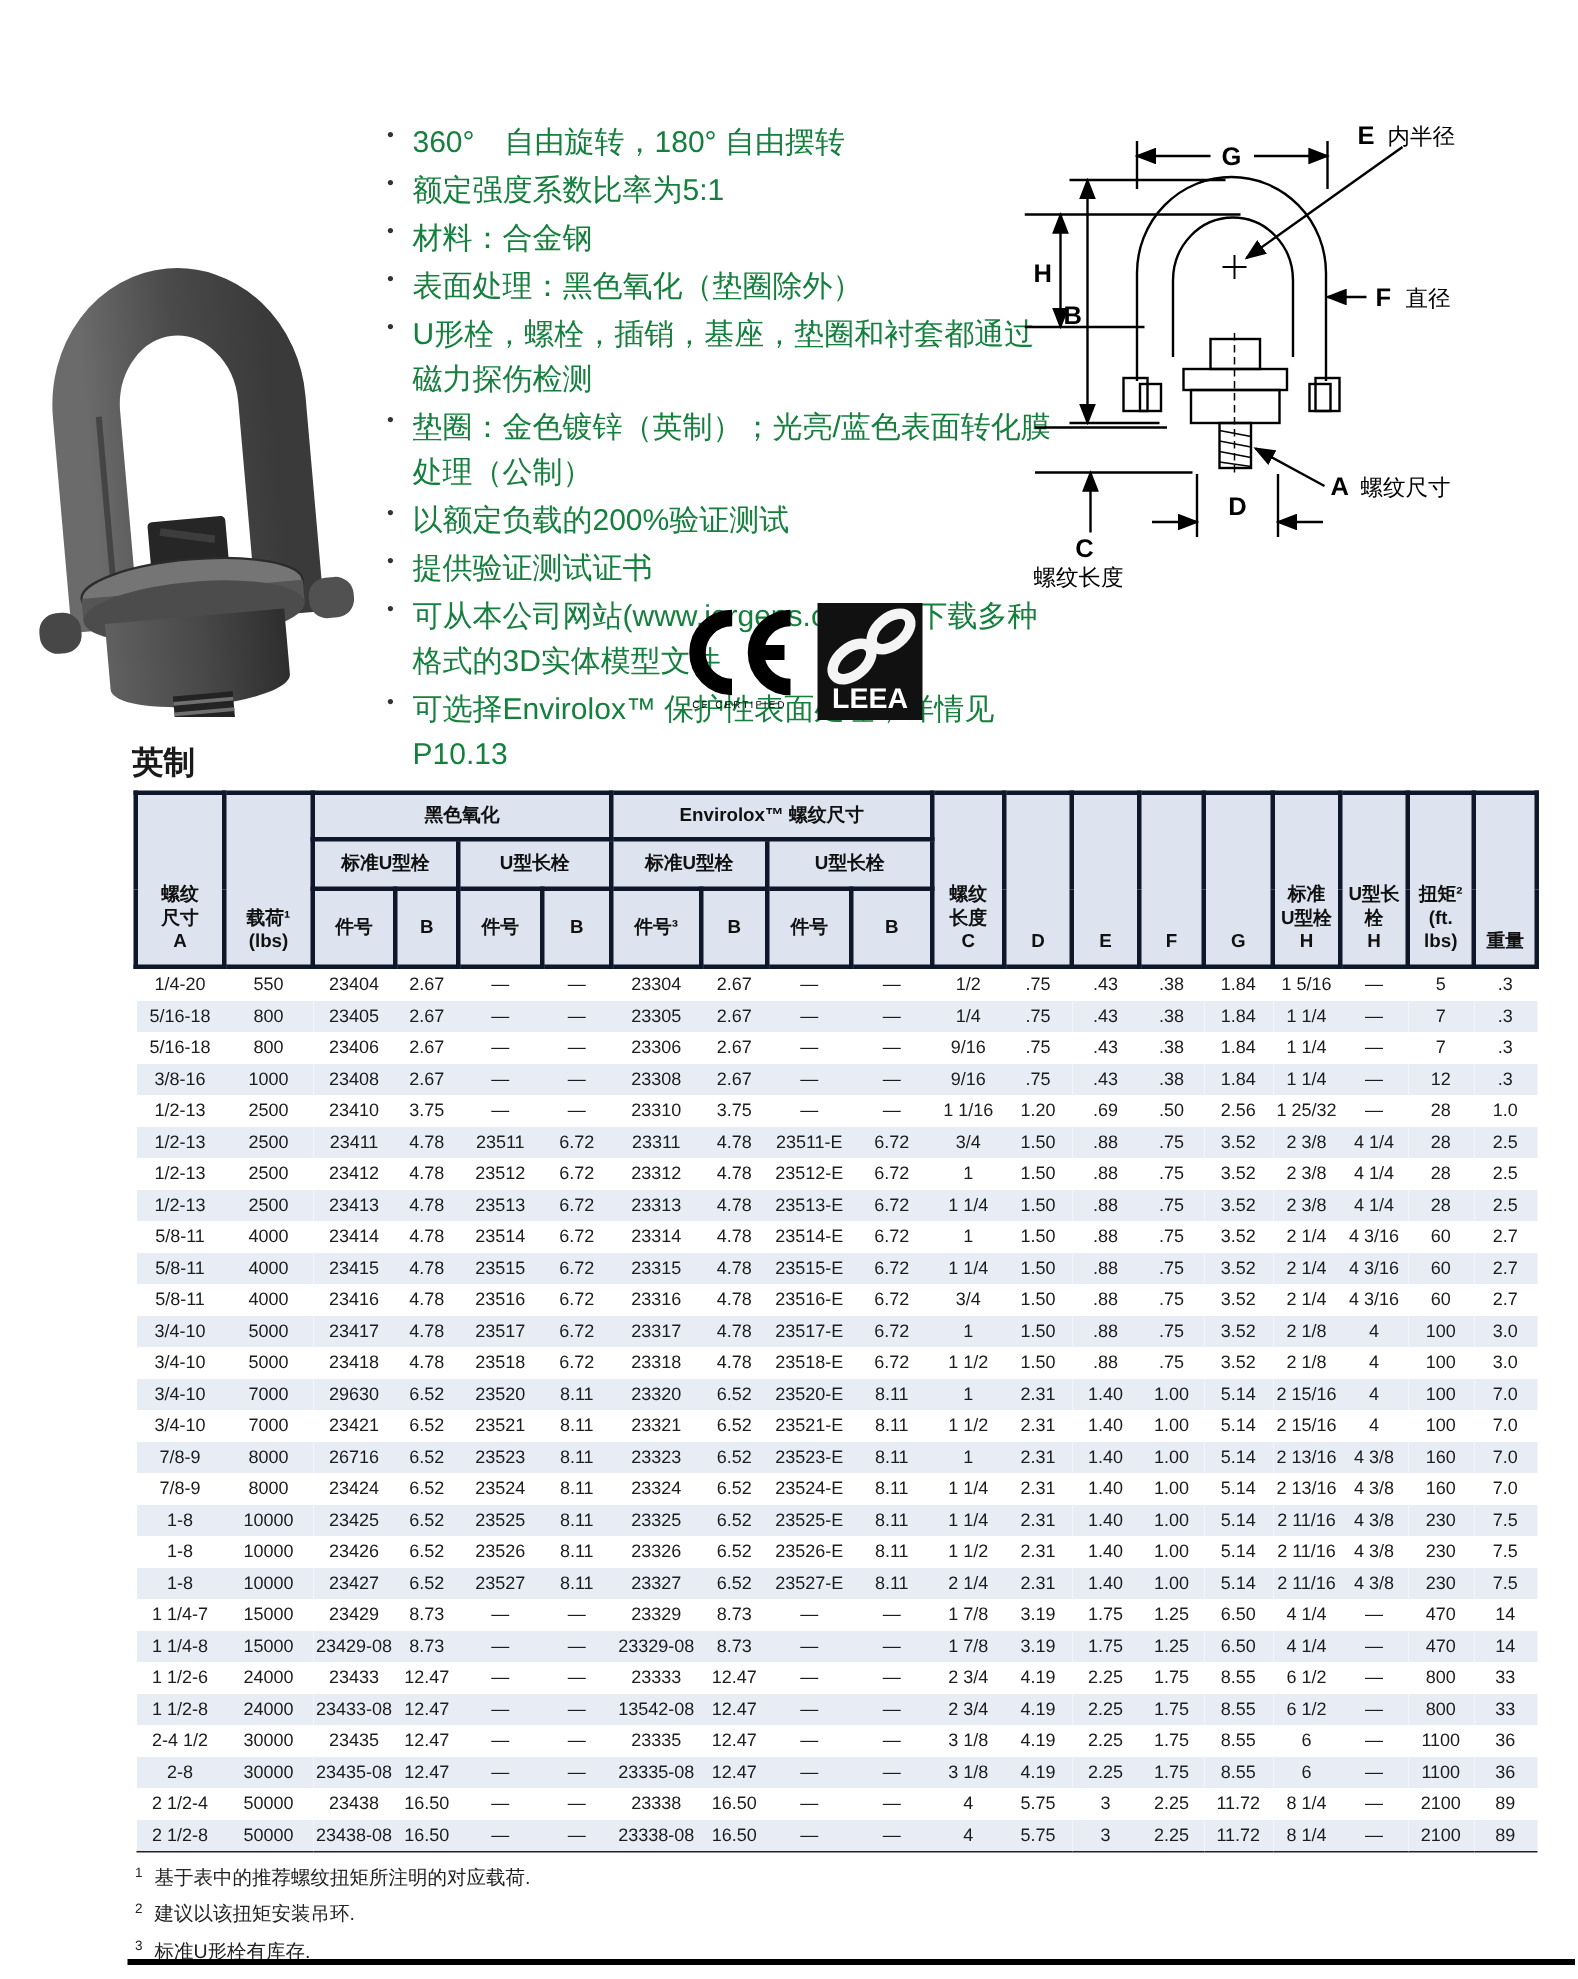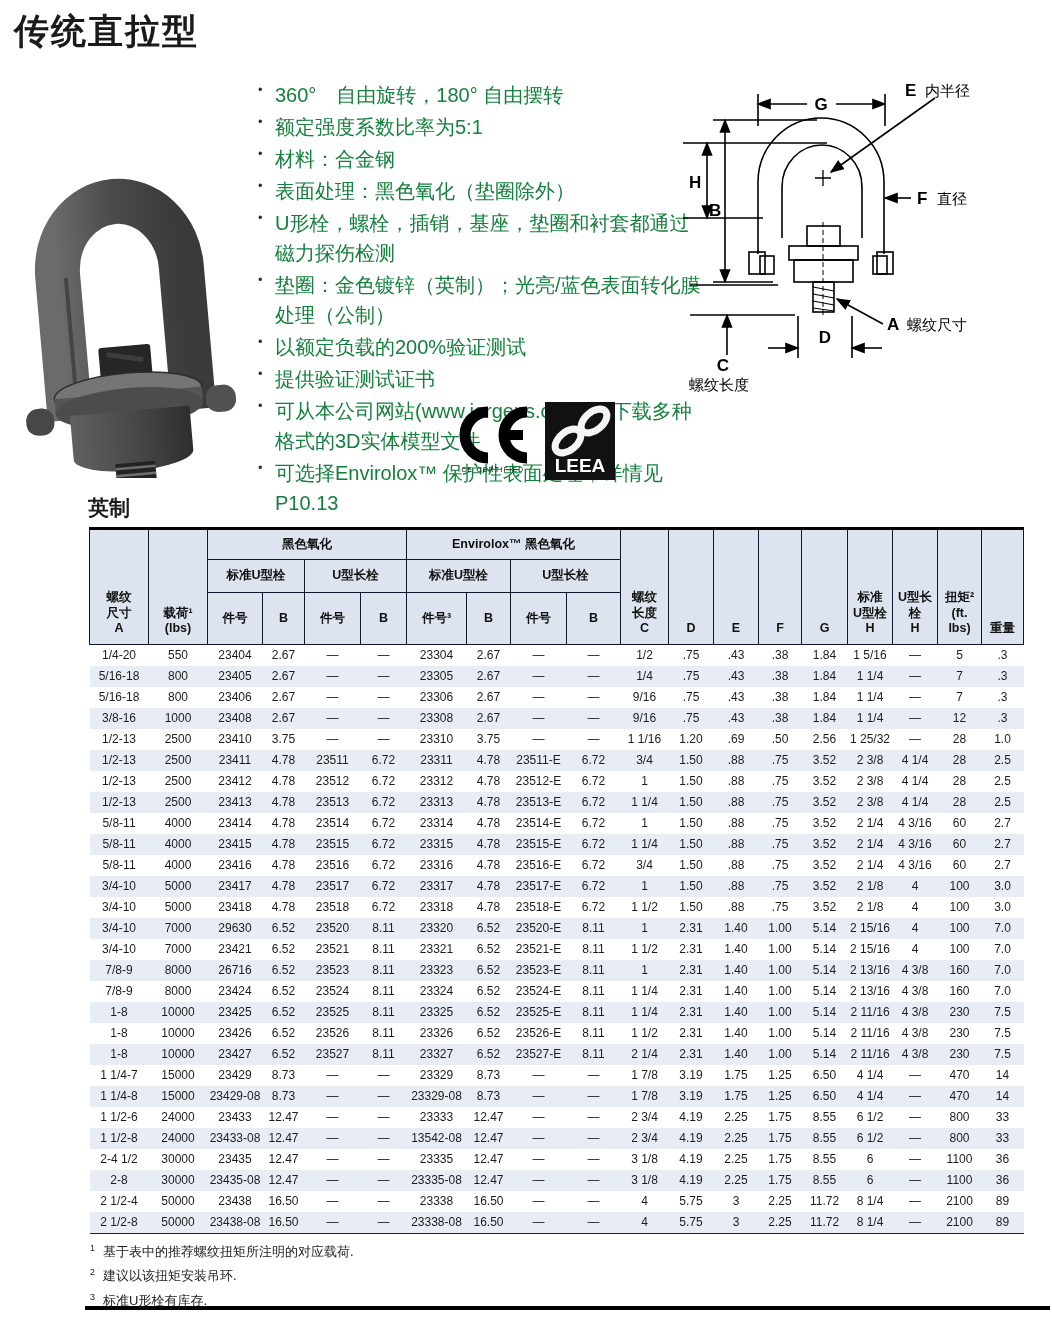--- a/index.html
+++ b/index.html
@@ -16,21 +16,21 @@
   .features li::before { content:"•"; position:absolute; left:2px; top:0; font-size:13px; color:#333; }
 
   .diagram-wrap { position:absolute; left:683px; top:66px; width:369px; height:335px; }
 
   .logos { position:absolute; left:455px; top:398px; width:170px; height:85px; }
 
   .section-title { position:absolute; left:88px; top:494px; font-size:21px; font-weight:bold; color:#1a1a1a;text-align:center; }
 
   .spec-table { position:absolute; left:89px; top:527px; border-collapse:collapse; table-layout:fixed; width:934px;
                 border-top:3px solid #000; border-bottom:1.5px solid #222; }
-  .spec-table th { border:1px solid #0f172a; background:#dde3ef; font-size:12.5px; font-weight:bold;
+  .spec-table th { border:3px solid #0f172a; background:#dde3ef; font-size:12.5px; font-weight:bold;
                    text-align:center; vertical-align:middle; white-space:pre-line; line-height:1.25; padding:2px 1px; }
   .spec-table thead tr.grp th { height:31px; }
   .spec-table thead tr.sub th { height:33px; }
   .spec-table thead tr.leaf th { height:52px; }
   .spec-table th.tall { vertical-align:bottom; padding-bottom:7px; }
   .spec-table td { font-size:12px; text-align:center; height:21px; line-height:21px; padding:0 1px;
                    white-space:nowrap; overflow:hidden; color:#1c1c1c; border:none; }
   .spec-table tbody tr.stripe { background:#e8ecf5; }
 
   .footnotes { position:absolute; left:90px; top:1243px; font-size:13px; color:#222; }
@@ -39,21 +39,20 @@
 
   .bottom-rule { position:absolute; left:85px; top:1306px; width:965px; height:4px; background:#000; }
 
   svg text { font-family:"Liberation Sans", sans-serif; }
 </style>
 </head>
 <body>
 
 <div class="page">
 
-  <div class="page-title">传统直拉型</div>
 
   <div class="photo-wrap">
     <svg width="245" height="375" viewBox="0 0 245 375">
       <defs>
         <linearGradient id="bailGrad" x1="0" y1="0" x2="1" y2="0">
           <stop offset="0" stop-color="#6b6b6b"></stop>
             <stop offset="0.5" stop-color="#4a4a4a"></stop>
             <stop offset="1" stop-color="#3a3a3a"></stop>
         </linearGradient>
         <linearGradient id="baseGrad" x1="0" y1="0" x2="1" y2="0">
@@ -201,21 +200,21 @@
         <col style="width:42px">
     </colgroup>
     <thead>
       <tr class="grp">
         <th rowspan="3" class="tall">螺纹
 尺寸
 A</th>
         <th rowspan="3" class="tall">载荷¹
 (lbs)</th>
         <th colspan="4">黑色氧化</th>
-        <th colspan="4">Envirolox™ 黑色氧化</th>
+        <th colspan="4">Envirolox™ 螺纹尺寸</th>
         <th rowspan="3" class="tall">螺纹
 长度
 C</th>
         <th rowspan="3" class="tall">D</th>
         <th rowspan="3" class="tall">E</th>
         <th rowspan="3" class="tall">F</th>
         <th rowspan="3" class="tall">G</th>
         <th rowspan="3" class="tall">标准
 U型栓
 H</th>

